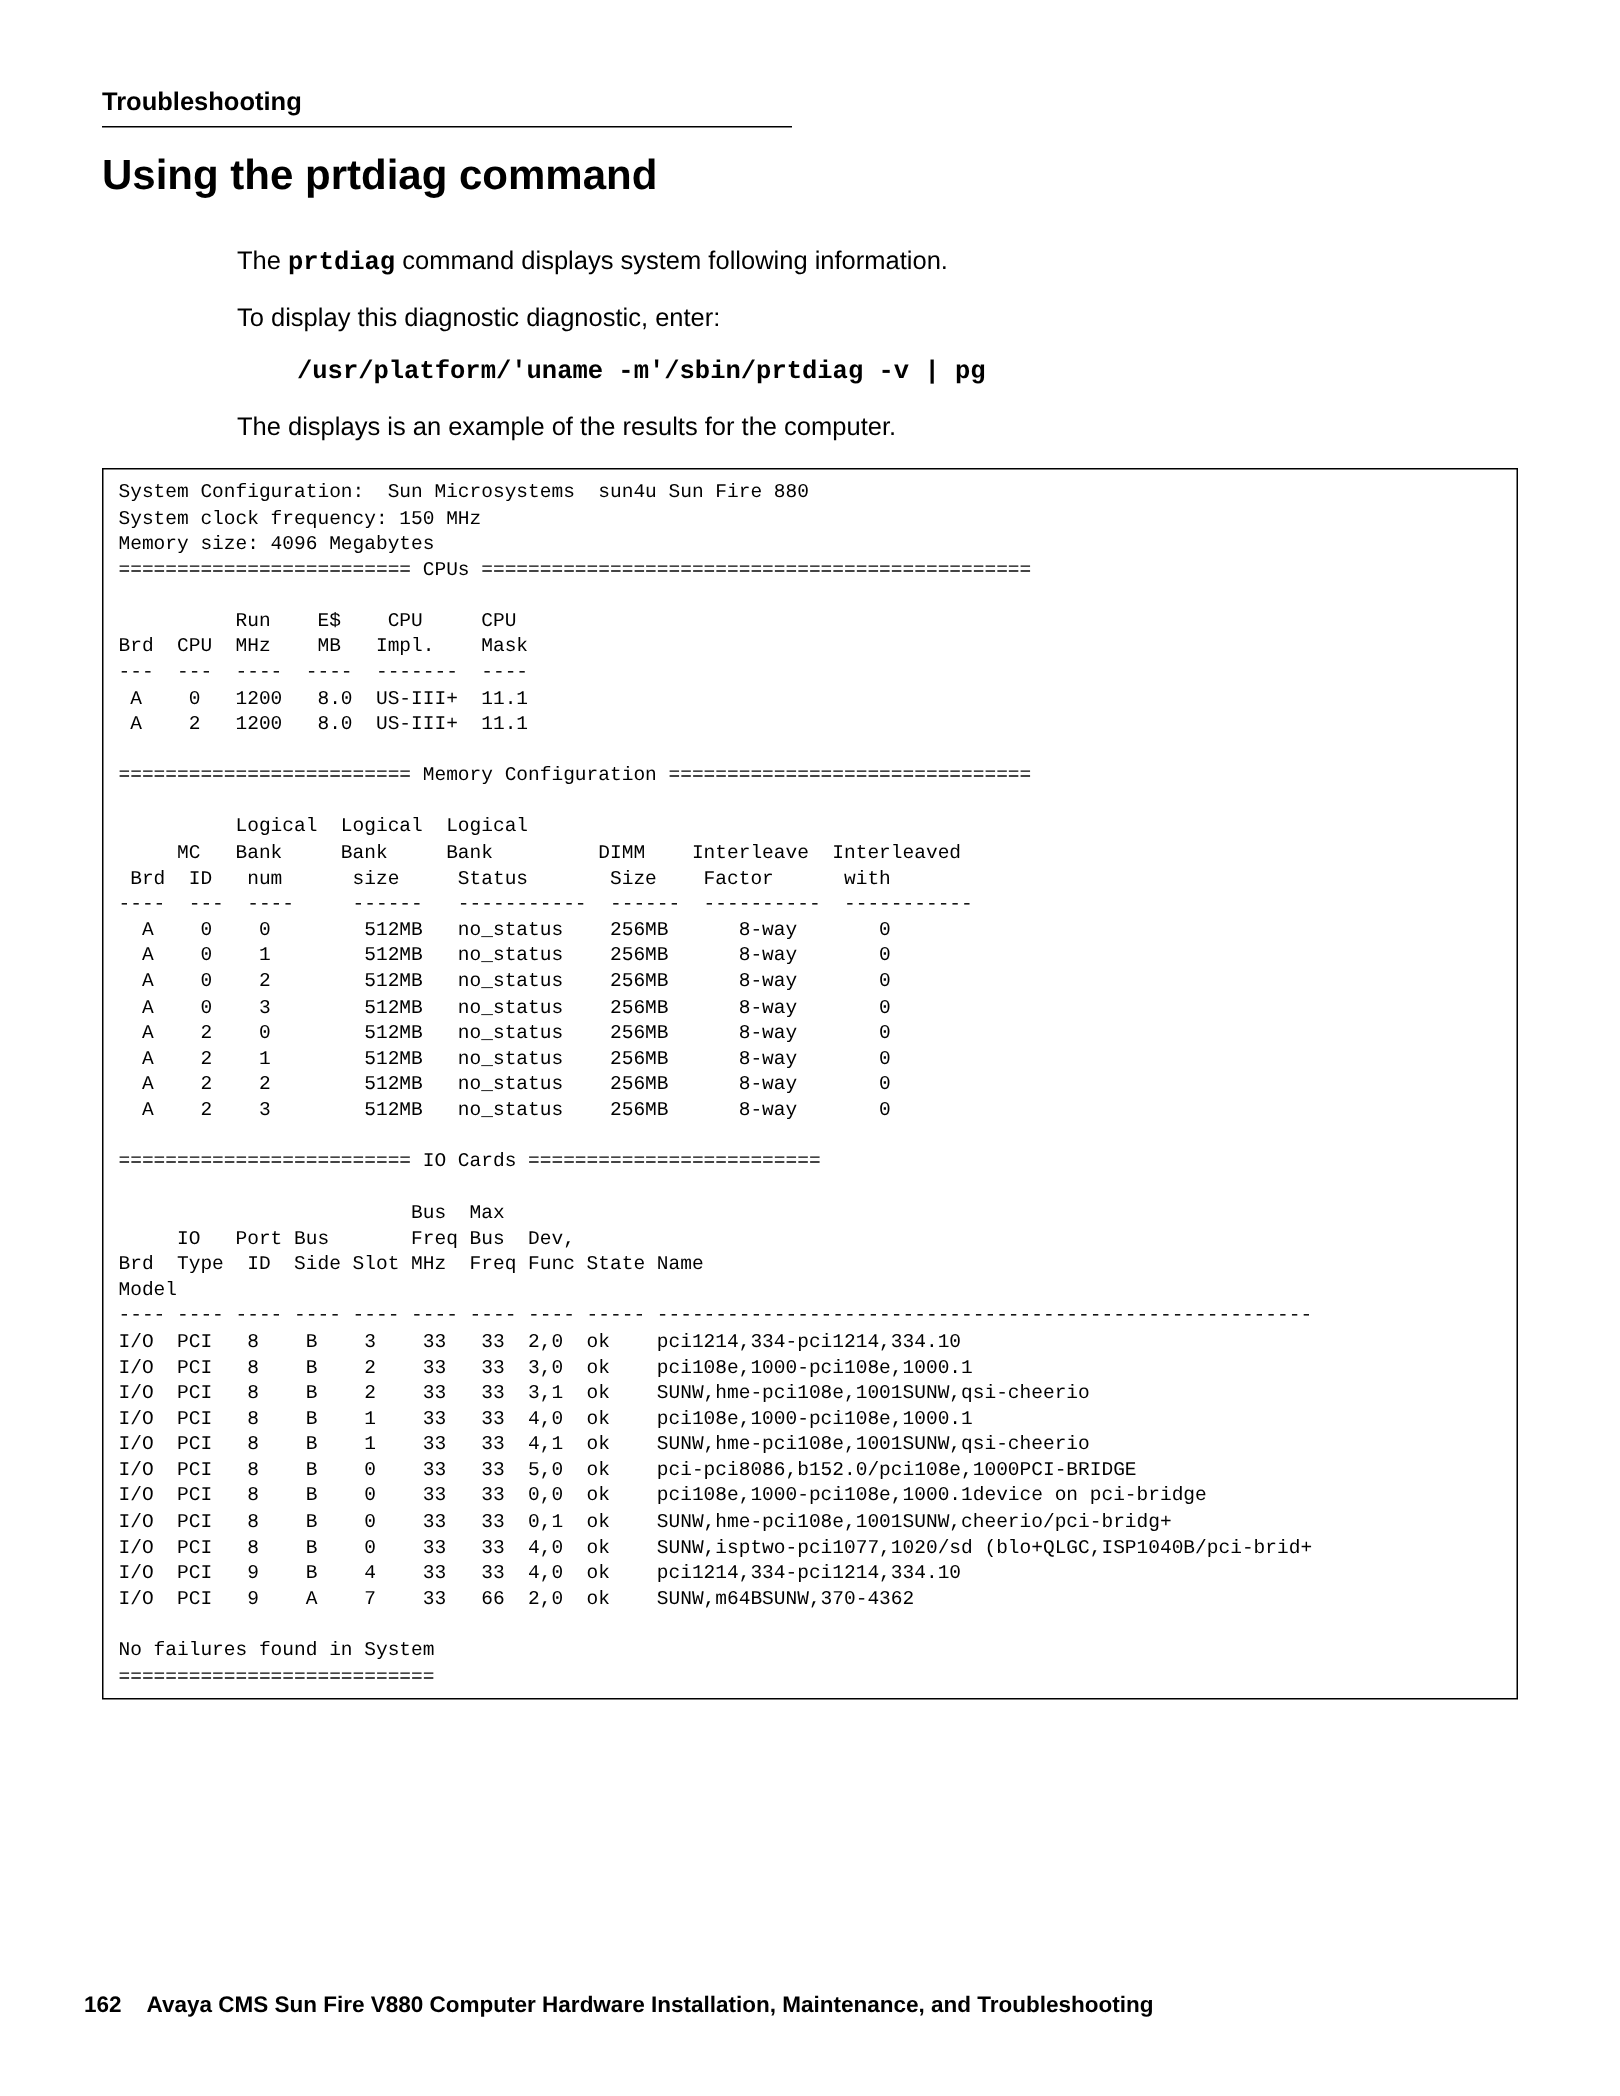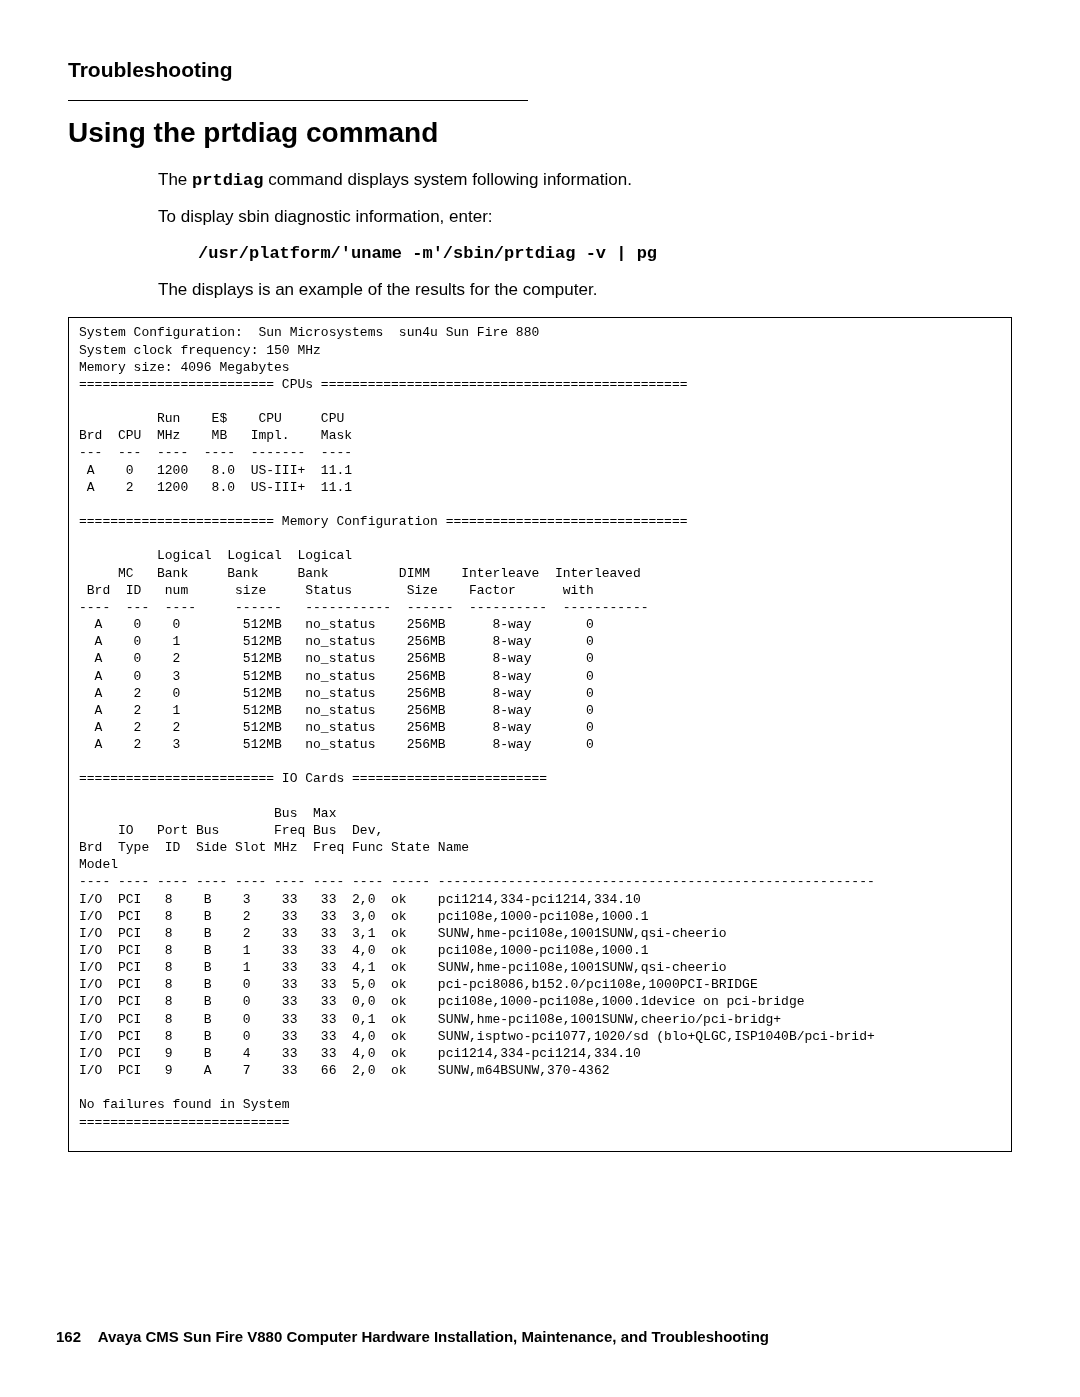--- a/index.html
+++ b/index.html
@@ -6,35 +6,35 @@
     body {
       font-family: Arial, Helvetica, sans-serif;
       background: #fff;
       color: #000;
       width: 1080px;
       height: 1397px;
       position: relative;
       padding: 58px 68px 40px 68px;
     }
     .running-head {
-      font-size: 21px;
+      font-size: 17px;
       font-weight: bold;
-      margin-bottom: 18px;
+      margin-bottom: 6px;
     }
     .hr-top {
       border: none;
       border-top: 1.5px solid #000;
       width: 460px;
       margin-left: 0;
       margin-bottom: 16px;
     }
     h1.section-title {
       font-size: 28px;
       font-weight: bold;
-      margin-bottom: 18px;
+      margin-bottom: 28px;
     }
     .body-block {
       margin-left: 90px;
       font-size: 17px;
       line-height: 1.55;
     }
     .body-block p { margin-bottom: 10px; }
     .cmd {
       font-family: "Courier New", Courier, monospace;
       font-weight: bold;
@@ -45,21 +45,21 @@
     }
     .inline-code {
       font-family: "Courier New", Courier, monospace;
       font-weight: bold;
       text-align: right;
     }
     .code-box {
       border: 1px solid #000;
       margin-top: 14px;
       margin-left: 0;
-      padding: 6px 10px 20px 10px;
+      padding: 6px 10px 6px 10px;
       font-family: "Courier New", Courier, monospace;
       font-size: 13px;
       line-height: 1.32;
       white-space: pre;
       overflow: hidden;
     }
     .footer {
       position: absolute;
       bottom: 52px;
       left: 56px;
@@ -74,21 +74,21 @@
 <div class="running-head">Troubleshooting</div>
 
 <hr class="hr-top">
 
 <h1 class="section-title">Using the prtdiag command</h1>
 
 <div class="body-block">
   <p>
     <span>The </span><span class="inline-code">prtdiag</span><span> command displays system following information.</span>
   </p>
-  <p>To display sbin diagnostic information, enter:</p>
+  <p>To display this diagnostic diagnostic, enter:</p>
   <div class="cmd">/usr/platform/'uname -m'/sbin/prtdiag -v | pg</div>
   <p>The displays is an example of the results for the computer.</p>
 </div>
 
 <div class="code-box">System Configuration:  Sun Microsystems  sun4u Sun Fire 880
 System clock frequency: 150 MHz
 Memory size: 4096 Megabytes
 ========================= CPUs ===============================================
 
           Run    E$    CPU     CPU

